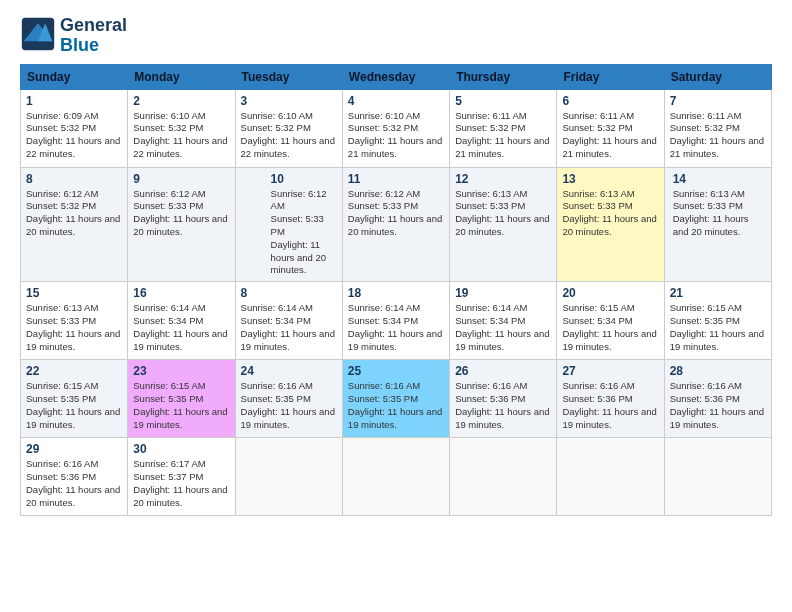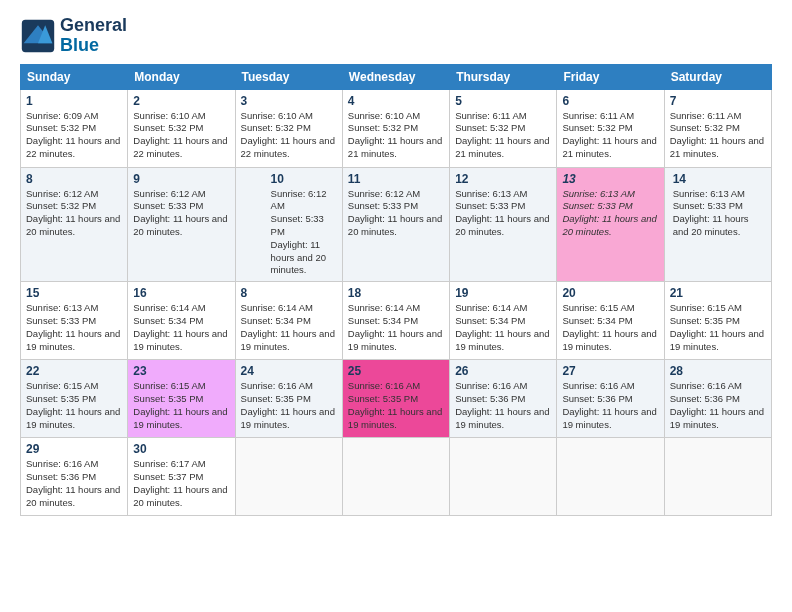--- a/index.html
+++ b/index.html
@@ -16,21 +16,20 @@
       padding: 16px 20px 10px 20px;
     }
     .header {
       display: flex;
       justify-content: space-between;
       align-items: flex-start;
       margin-bottom: 8px;
     }
     .logo {
       display: flex;
-      align-items: center;
       gap: 4px;
     }
     .logo-text {
       font-size: 18px;
       font-weight: bold;
       color: #1a3a5c;
       line-height: 1.1;
     }
     .logo-text span {
       color: #0369a1;
@@ -51,21 +50,21 @@
       font-size: 13px;
       color: #444;
     }
     .calendar {
       width: 100%;
       border-collapse: collapse;
       font-size: 10.5px;
     }
     .calendar th {
       background: #2e7fc1;
-      color: #ffffff;
+      color: #0f172a;
       text-align: left;
       padding: 5px 6px;
       font-size: 12px;
       font-weight: bold;
       border: 1px solid #2e7fc1;
     }
     .calendar td {
       border: 1px solid #ccc;
       vertical-align: top;
       padding: 4px 5px;
@@ -171,21 +170,21 @@
         <div class="day-info">Sunrise: 6:12 AM<br>Sunset: 5:33 PM<br>Daylight: 11 hours and 20 minutes.</div>
           </td>
           <td style="background: rgb(240, 244, 248);">
             <span class="day-num">11</span>
         <div class="day-info">Sunrise: 6:12 AM<br>Sunset: 5:33 PM<br>Daylight: 11 hours and 20 minutes.</div>
           </td>
           <td style="background: rgb(240, 244, 248);">
             <span class="day-num">12</span>
         <div class="day-info">Sunrise: 6:13 AM<br>Sunset: 5:33 PM<br>Daylight: 11 hours and 20 minutes.</div>
           </td>
-          <td style="background: #f9a8d4; font-style: italic;">
+          <td style="background: #fef9c3;">
             <span class="day-num">13</span>
         <div class="day-info">Sunrise: 6:13 AM<br>Sunset: 5:33 PM<br>Daylight: 11 hours and 20 minutes.</div>
           </td>
           <td style="background: rgb(240, 244, 248); padding-left: 8px;">
             <span class="day-num">14</span>
         <div class="day-info">Sunrise: 6:13 AM<br>Sunset: 5:33 PM<br>Daylight: 11 hours and 20 minutes.</div>
           </td>
         </tr>
         <tr>
           <td>
@@ -223,21 +222,21 @@
         <div class="day-info">Sunrise: 6:15 AM<br>Sunset: 5:35 PM<br>Daylight: 11 hours and 19 minutes.</div>
           </td>
           <td style="background: #f0abfc;">
             <span class="day-num">23</span>
         <div class="day-info">Sunrise: 6:15 AM<br>Sunset: 5:35 PM<br>Daylight: 11 hours and 19 minutes.</div>
           </td>
           <td style="background: rgb(240, 244, 248);">
             <span class="day-num">24</span>
         <div class="day-info">Sunrise: 6:16 AM<br>Sunset: 5:35 PM<br>Daylight: 11 hours and 19 minutes.</div>
           </td>
-          <td style="background: #ec4899;">
+          <td style="background: #7dd3fc;">
             <span class="day-num">25</span>
         <div class="day-info">Sunrise: 6:16 AM<br>Sunset: 5:35 PM<br>Daylight: 11 hours and 19 minutes.</div>
           </td>
           <td style="background: rgb(240, 244, 248);">
             <span class="day-num">26</span>
         <div class="day-info">Sunrise: 6:16 AM<br>Sunset: 5:36 PM<br>Daylight: 11 hours and 19 minutes.</div>
           </td>
           <td style="background: rgb(240, 244, 248);">
             <span class="day-num">27</span>
         <div class="day-info">Sunrise: 6:16 AM<br>Sunset: 5:36 PM<br>Daylight: 11 hours and 19 minutes.</div>

